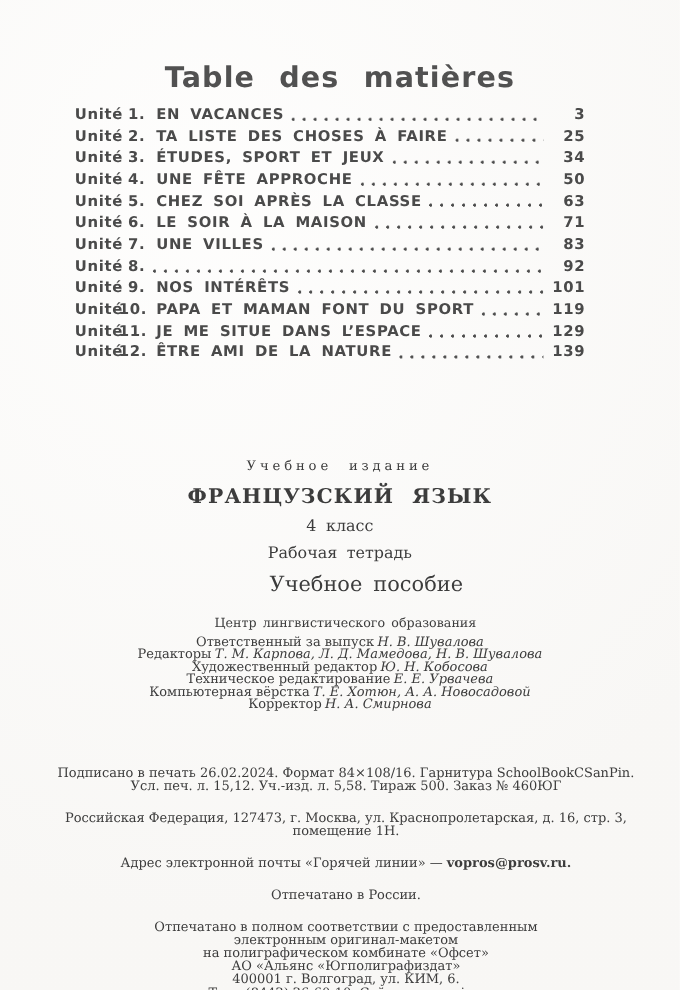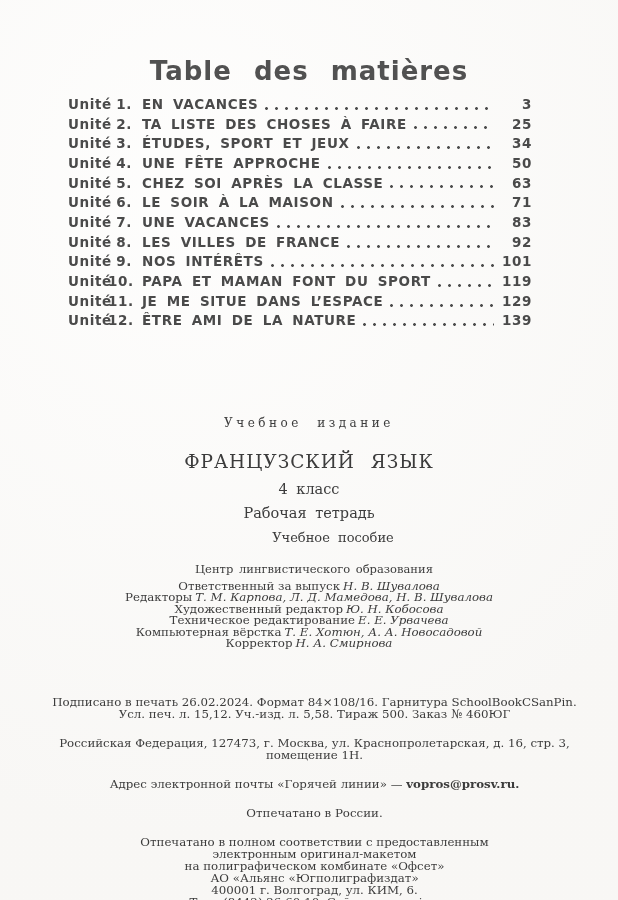--- a/index.html
+++ b/index.html
@@ -63,24 +63,24 @@
     top: 416px; left: 0; right: 0;
     text-align: center;
     font-family: "DejaVu Serif", "Liberation Serif", serif;
     color: #3c3c3c;
   }
   .colophon div { white-space: nowrap; }
   .ed-kind   { font-size: 12px; letter-spacing: 3.5px; word-spacing: 8px; }
   .ed-series { font-size: 13.5px; margin-top: 11px; word-spacing: 3px; }
   .ed-author { font-size: 14.5px; margin-top: 13px; word-spacing: 5px; }
   .ed-author .surname { font-weight: bold; margin-right: 4px; }
-  .ed-title  { font-size: 18.5px; font-weight: normal; margin-top: 21px; letter-spacing: 1px; word-spacing: 9px; }
+  .ed-title  { font-size: 18.5px; font-weight: bold; margin-top: 11px; letter-spacing: 1px; word-spacing: 9px; }
   .ed-grade  { font-size: 14.5px; margin-top: 9px; word-spacing: 4px; }
   .ed-sub    { font-size: 14.5px; margin-top: 8px; word-spacing: 4px; }
-  .ed-type   { font-size: 13px; margin-top: 9px; word-spacing: 4px; padding-left: 48px; }
+  .ed-type   { font-size: 19px; margin-top: 9px; word-spacing: 4px; padding-left: 48px; }
   .ed-center { font-size: 11.5px; margin-top: 17px; word-spacing: 2px; padding-left: 10px; }
   .credits   { margin-top: 5px; font-size: 11.8px; line-height: 11.4px; }
   .credit-names { font-style: italic; margin-left: 3px; }
 
   
   .imprint {
     position: absolute;
     top: 696px; left: 11px; right: 0;
     text-align: center;
     font-family: "DejaVu Serif", "Liberation Serif", serif;
@@ -139,28 +139,27 @@
     <div class="toc-row">
       <span class="u-label">Unité</span>
       <span class="u-num">6.</span>
       <span class="u-title">LE SOIR À LA MAISON</span>
       <span class="leader"></span>
       <span class="u-page">71</span>
     </div>
     <div class="toc-row">
       <span class="u-label">Unité</span>
       <span class="u-num">7.</span>
-      <span class="u-title">UNE VACANCES</span>
+      <span class="u-title">UNE VILLES</span>
       <span class="leader"></span>
       <span class="u-page">83</span>
     </div>
     <div class="toc-row">
       <span class="u-label">Unité</span>
       <span class="u-num">8.</span>
-      <span class="u-title">LES VILLES DE FRANCE</span>
       <span class="leader"></span>
       <span class="u-page">92</span>
     </div>
     <div class="toc-row">
       <span class="u-label">Unité</span>
       <span class="u-num">9.</span>
       <span class="u-title">NOS INTÉRÊTS</span>
       <span class="leader"></span>
       <span class="u-page">101</span>
     </div>

